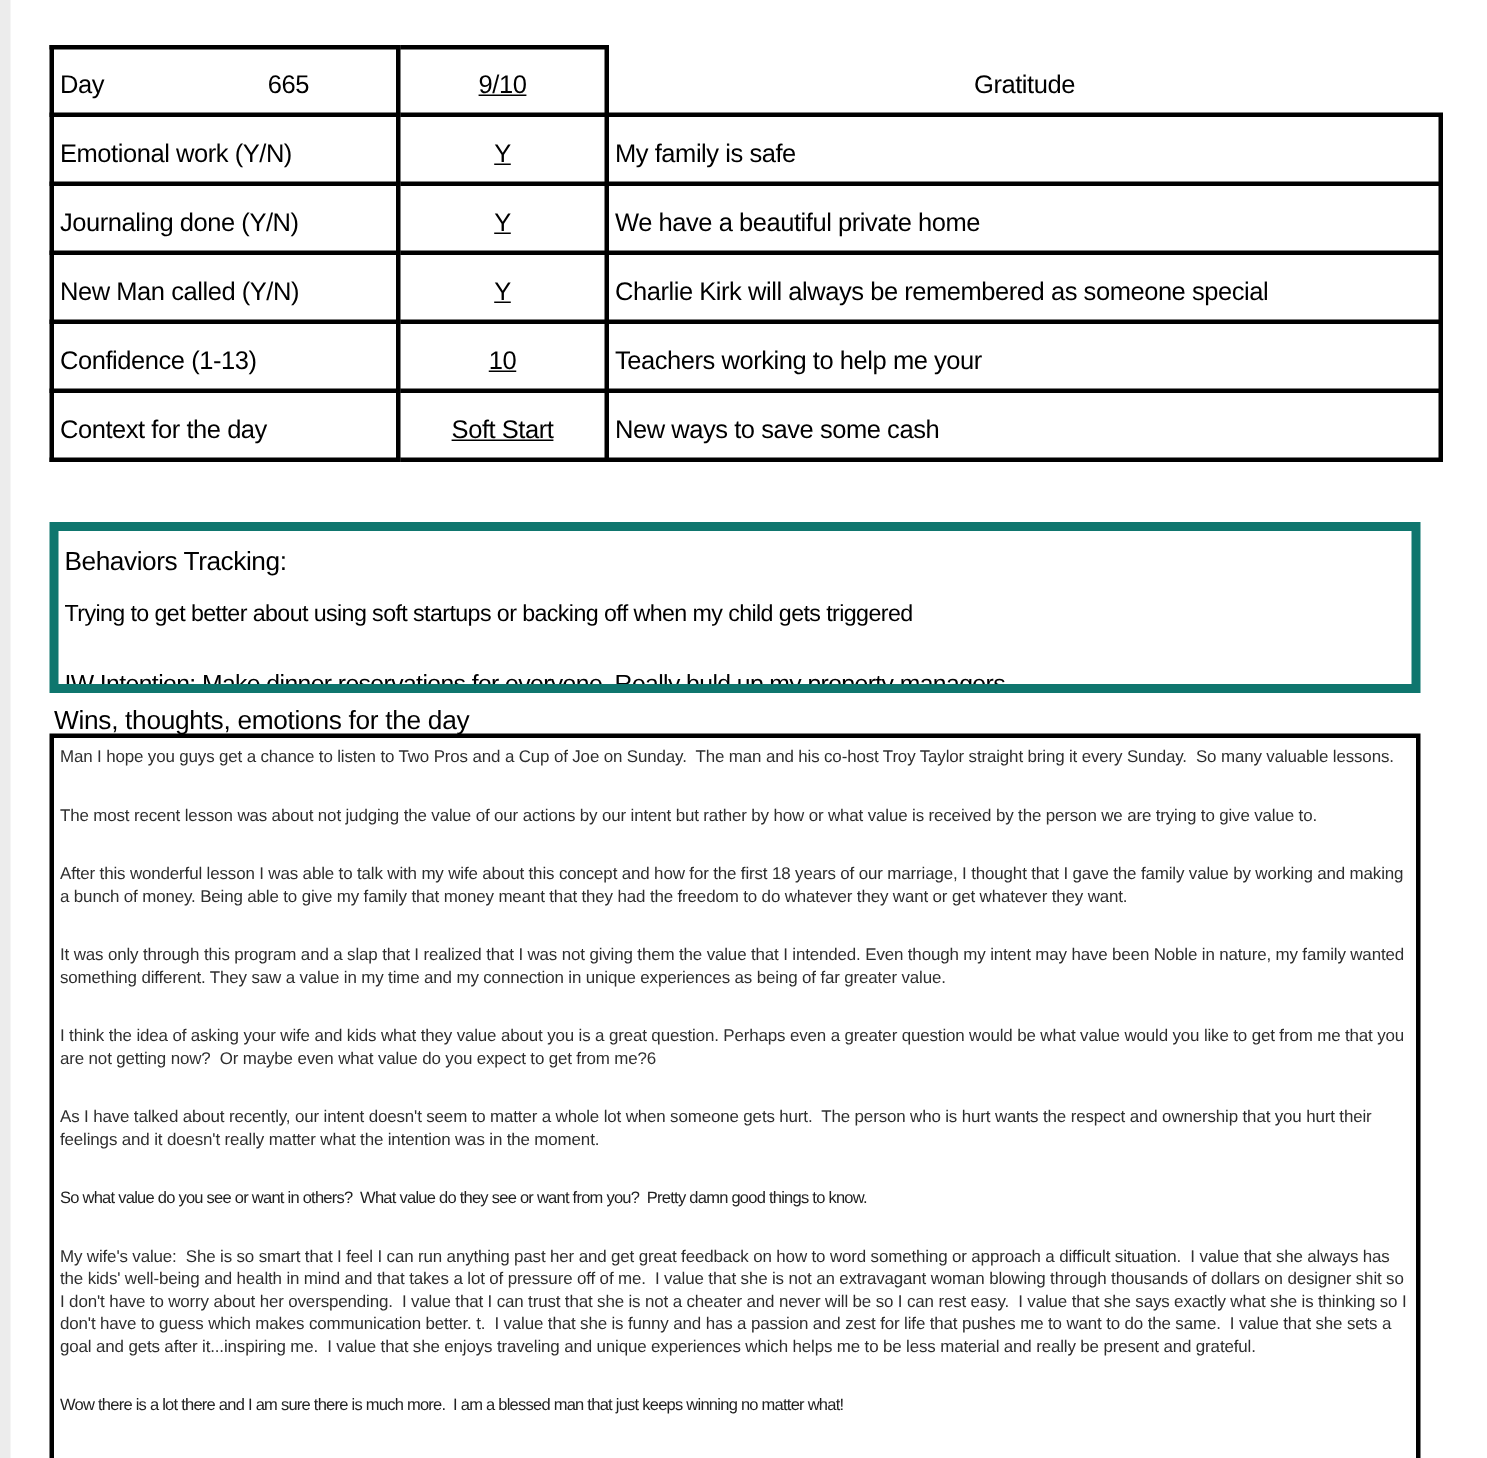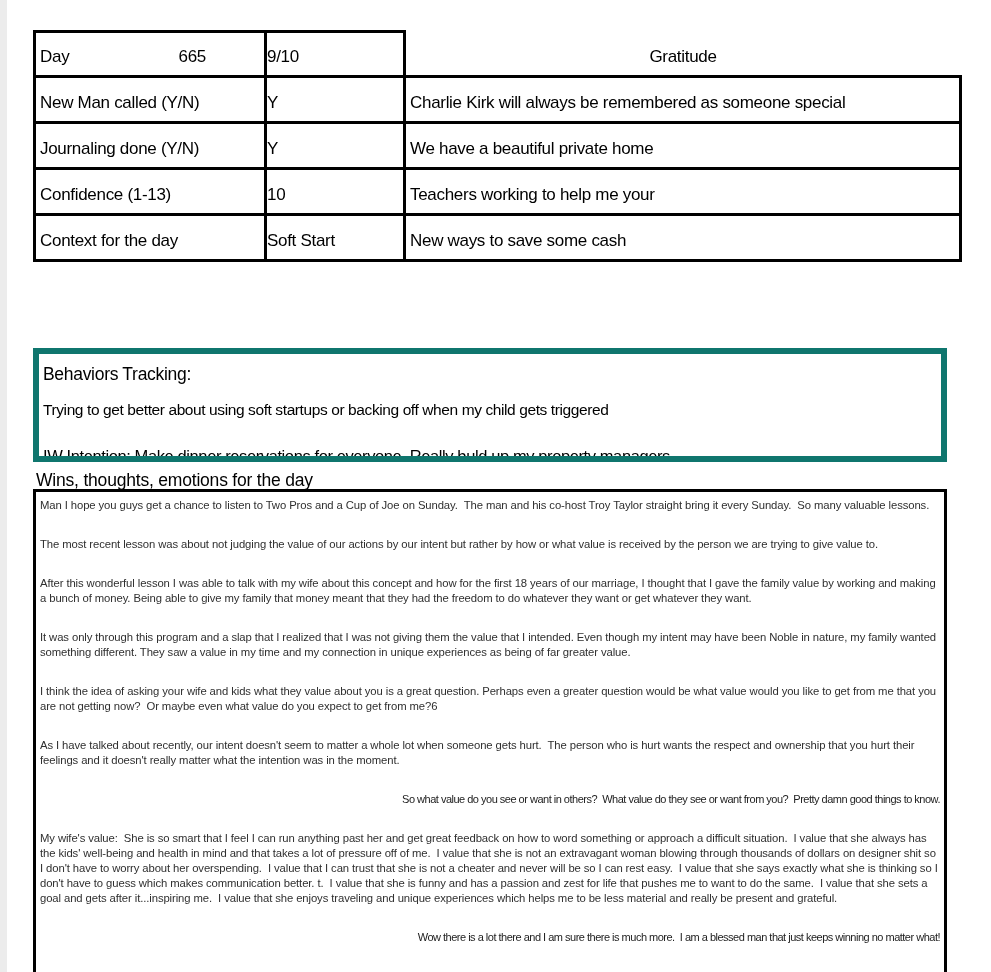--- a/index.html
+++ b/index.html
@@ -38,21 +38,21 @@
     letter-spacing: -0.3px;
     padding: 0 0 8px 4px;
     overflow: hidden;
     white-space: nowrap;
   }
   .tracker .col-a { width: 224px; }
   .tracker .col-b { width: 136px; }
   .tracker .col-c { width: 554px; }
   .tracker tr { height: 46px; }
   .tracker tr.header-row { height: 45px; }
-  .cell-center { text-align: left; padding-left: 0 !important; }
+  .cell-center { text-align: center; padding-left: 0 !important; text-decoration: underline; }
   .cell-day {
     display: flex;
     justify-content: space-between;
     padding-right: 58px;
   }
   td.gratitude-header {
     border-top: none !important;
     border-right: none !important;
     text-align: center;
     padding-left: 0 !important;
@@ -108,50 +108,54 @@
     font-size: 11.3px;
     line-height: 15px;
     letter-spacing: -0.1px;
     color: #2f2f2f;
     white-space: pre-wrap;
   }
   .journal-box p.condensed {
     font-size: 11px;
     letter-spacing: -0.5px;
     color: #222;
-    text-align: right;
   }
 </style>
 </head>
 <body>
 
 <div class="page">
   <div class="left-strip"></div>
 
   <table class="tracker">
     <tbody>
       <tr class="header-row">
         <td class="col-a">
           <div class="cell-day">
             <span>Day</span>
             <span>665</span>
           </div>
         </td>
         <td class="col-b cell-center">9/10</td>
         <td class="col-c gratitude-header">Gratitude</td>
       </tr>
-        <tr>
-      <td class="col-a">New Man called (Y/N)</td>
+    <tr>
+      <td class="col-a">Emotional work  (Y/N)</td>
       <td class="col-b cell-center">Y</td>
-      <td class="col-c">Charlie Kirk will always be remembered as someone special</td>
+      <td class="col-c">My family is safe</td>
     </tr>
         <tr>
       <td class="col-a">Journaling done (Y/N)</td>
       <td class="col-b cell-center">Y</td>
       <td class="col-c">We have a beautiful private home</td>
+    </tr>
+        <tr>
+      <td class="col-a">New Man called (Y/N)</td>
+      <td class="col-b cell-center">Y</td>
+      <td class="col-c">Charlie Kirk will always be remembered as someone special</td>
     </tr>
         <tr>
       <td class="col-a">Confidence (1-13)</td>
       <td class="col-b cell-center">10</td>
       <td class="col-c">Teachers working to help me your</td>
     </tr>
         <tr>
       <td class="col-a">Context for the day</td>
       <td class="col-b cell-center">Soft Start</td>
       <td class="col-c">New ways to save some cash</td>

